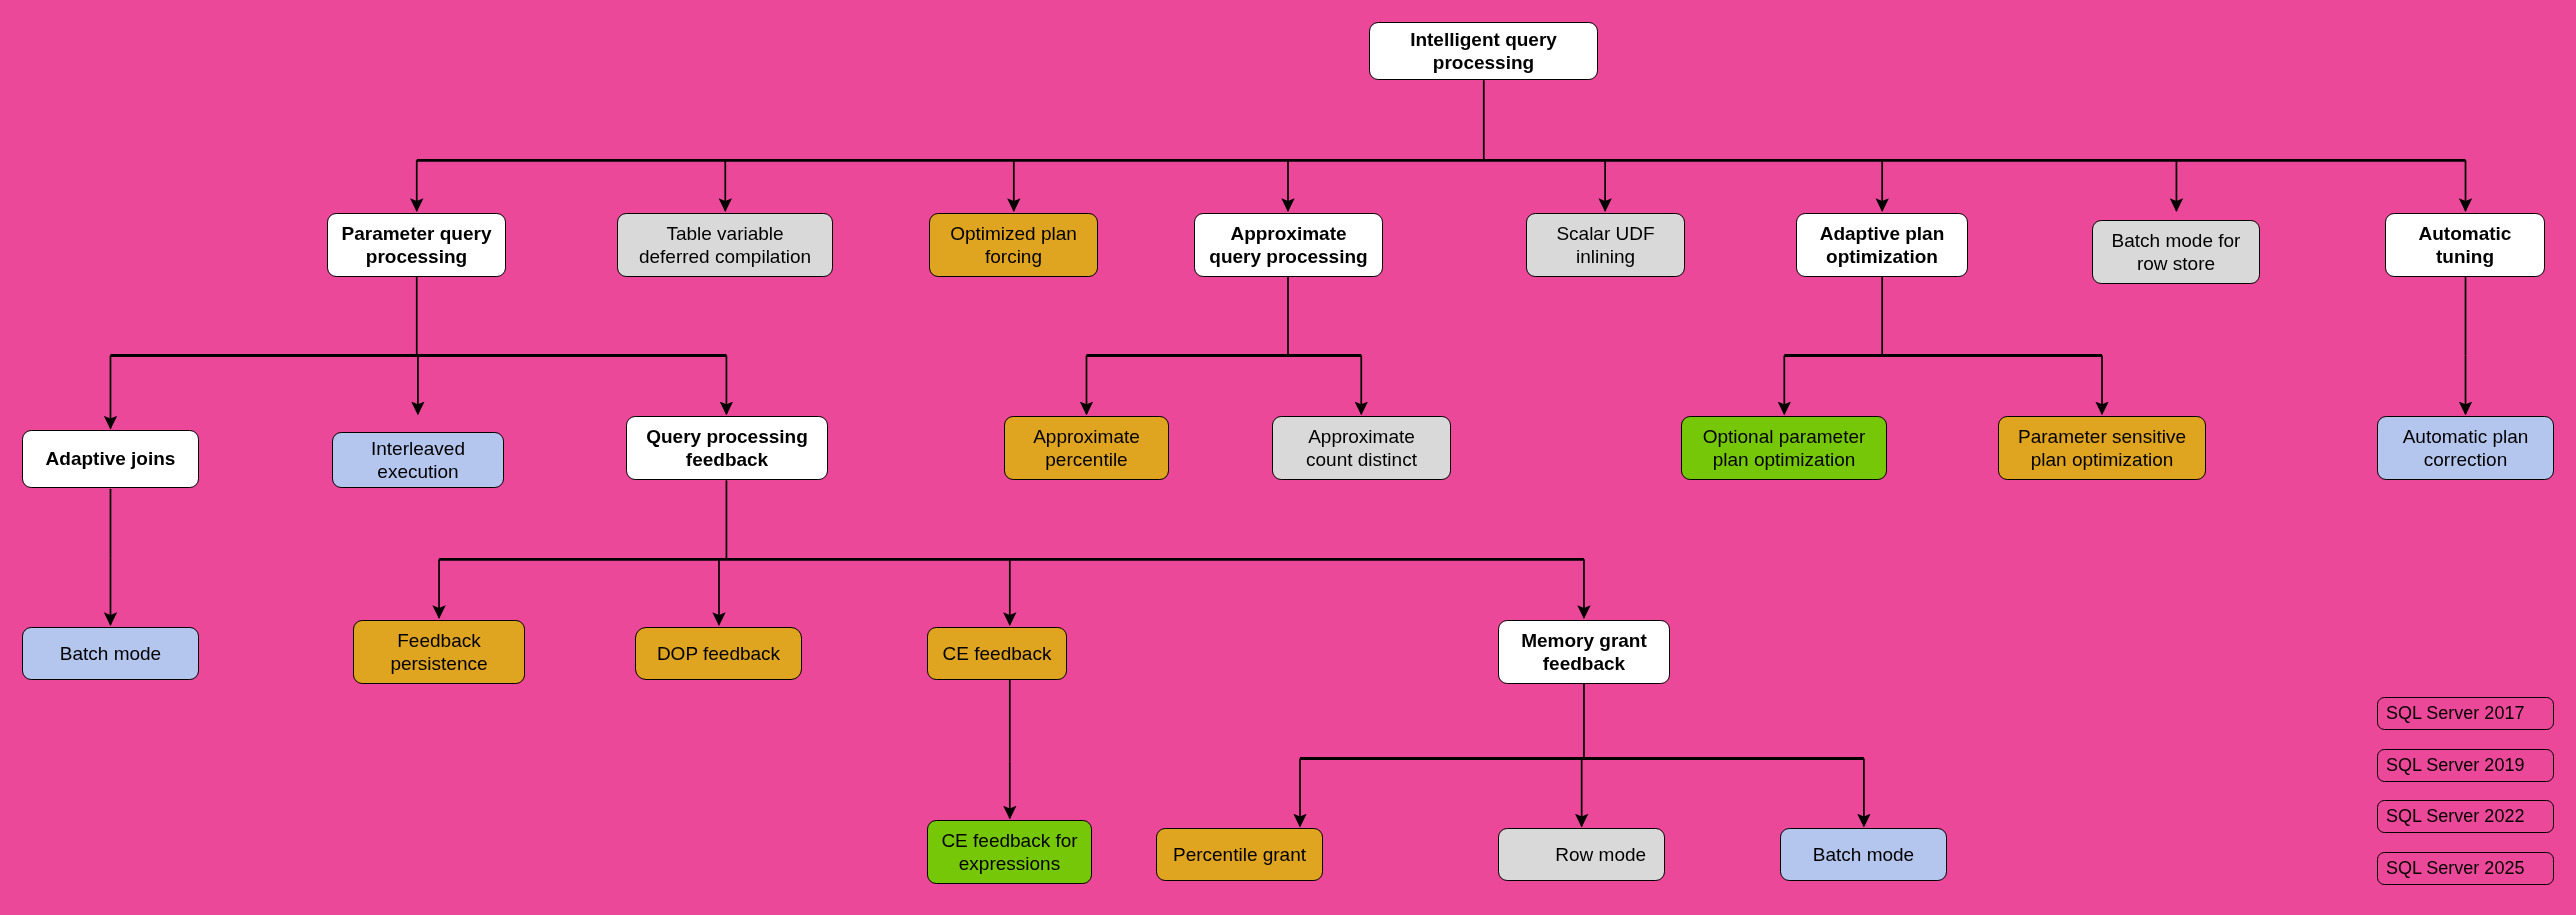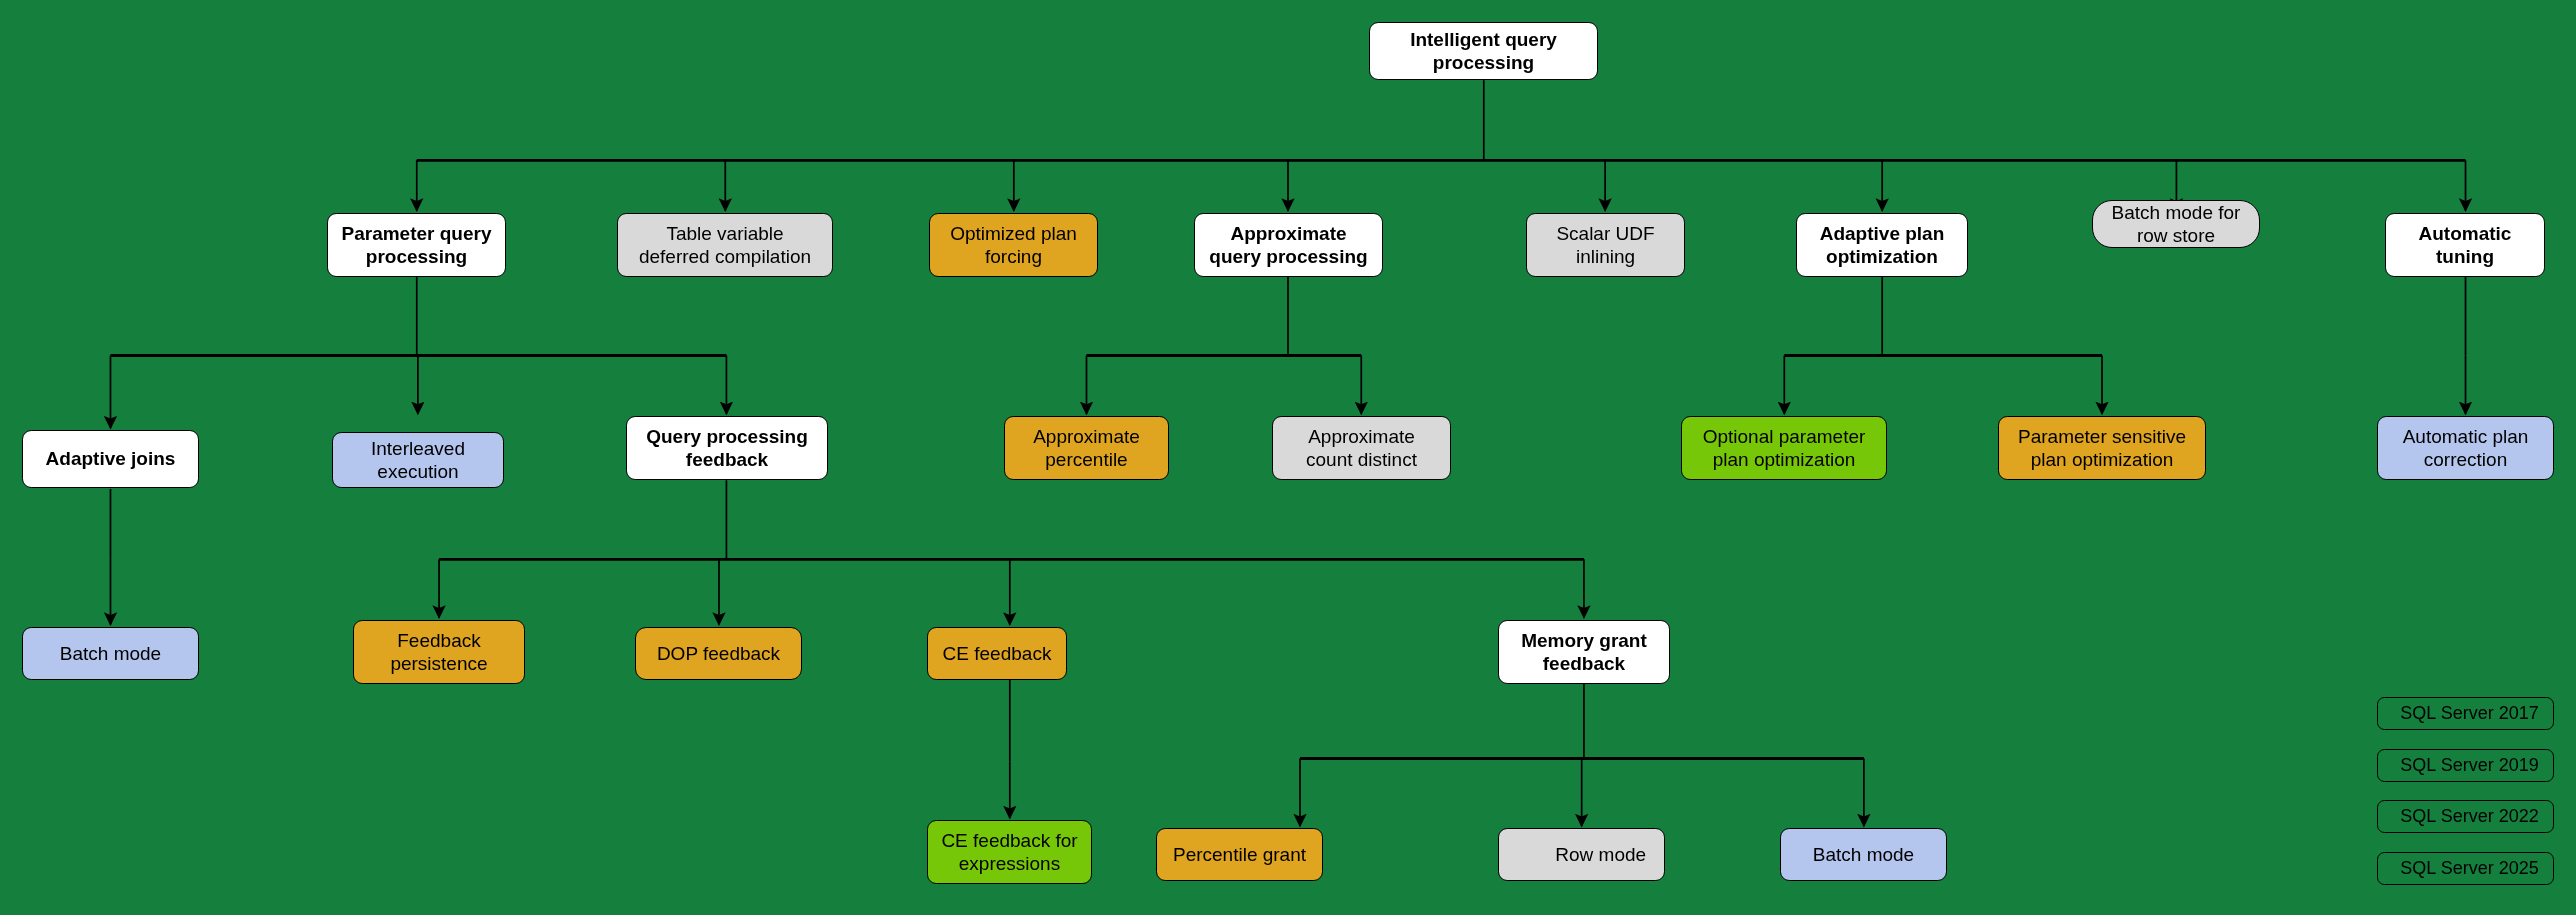--- a/index.html
+++ b/index.html
@@ -7,21 +7,21 @@
     padding: 0;
     background: #ffffff;
   }
   body {
     font-family: "Liberation Sans", sans-serif;
   }
   #canvas {
     position: relative;
     width: 2576px;
     height: 916px;
-    background: #15803d;
+    background: #ec4899;
     overflow: hidden;
   }
   #wires {
     position: absolute;
     left: 0;
     top: 0;
     width: 2576px;
     height: 916px;
     pointer-events: none;
   }
@@ -48,21 +48,21 @@
   .node.fill-gold  { background: #dfa420; }
   .node.fill-blue  { background: #b4c5ee; }
   .node.fill-green { background: #76c707; }
   .legend-box {
     position: absolute;
     box-sizing: border-box;
     border: 1.7px solid #000000;
     border-radius: 7.4px;
     display: flex;
     align-items: center;
-    justify-content: center;
+    justify-content: flex-start;
     padding-left: 8px;
     font-family: "Liberation Sans", sans-serif;
     font-size: 18px;
     color: #000000;
     z-index: 2;
   }
   .label-line { display: block; }
 </style>
 </head>
 <body>
@@ -151,21 +151,21 @@
           <span class="label-line">Scalar UDF</span>
           <span class="label-line">inlining</span>
         </div>
       </div>
       <div class="node fill-white bold" style="left: 1796px; top: 213px; width: 172px; height: 64px;">
         <div>
           <span class="label-line">Adaptive plan</span>
           <span class="label-line">optimization</span>
         </div>
       </div>
-      <div class="node fill-gray" style="left: 2092px; top: 200px; width: 168px; height: 48px; border-radius: 20px;">
+      <div class="node fill-gray" style="left: 2092px; top: 220px; width: 168px; height: 64px;">
         <div>
           <span class="label-line">Batch mode for</span>
           <span class="label-line">row store</span>
         </div>
       </div>
       <div class="node fill-white bold" style="left: 2385px; top: 213px; width: 160px; height: 64px;">
         <div>
           <span class="label-line">Automatic</span>
           <span class="label-line">tuning</span>
         </div>

